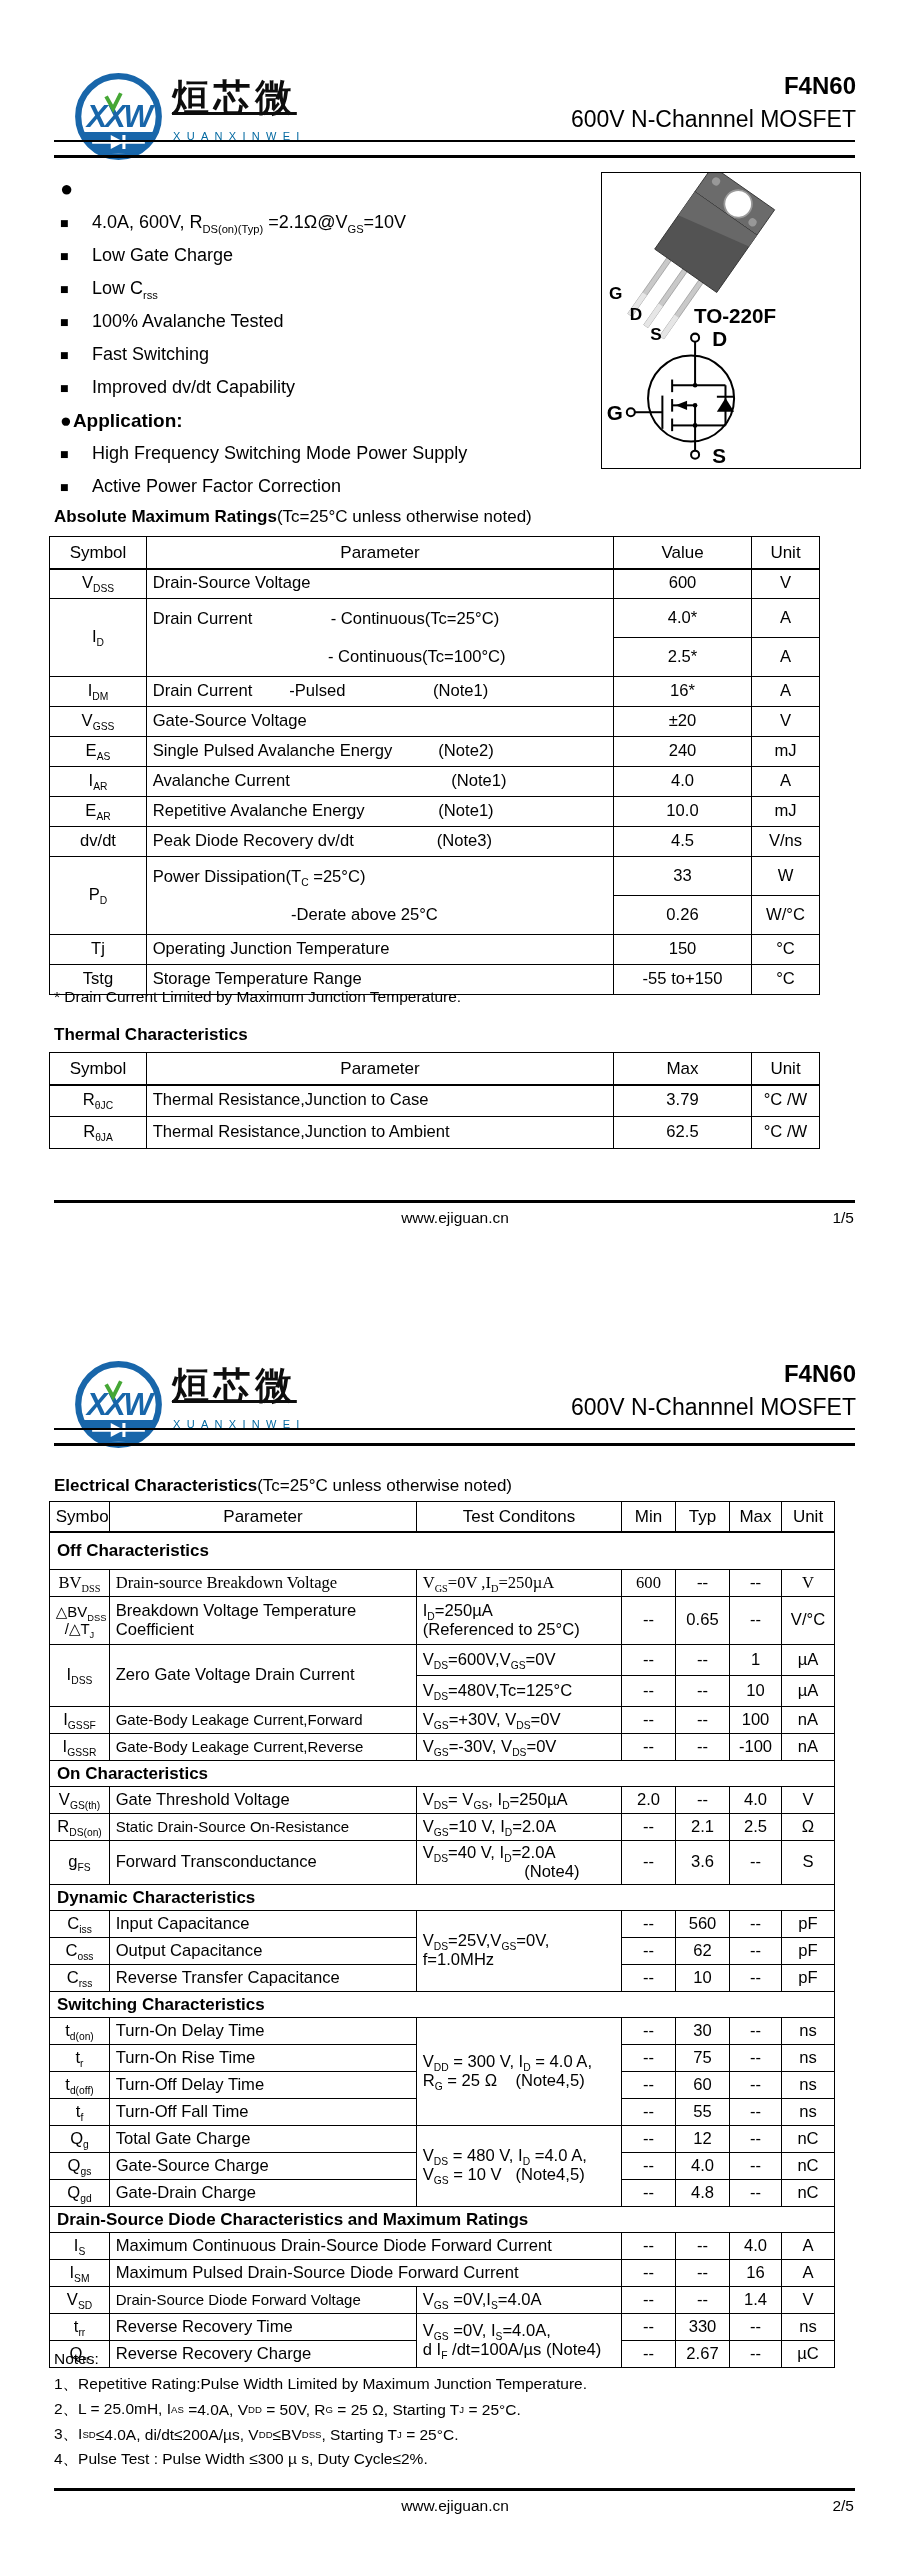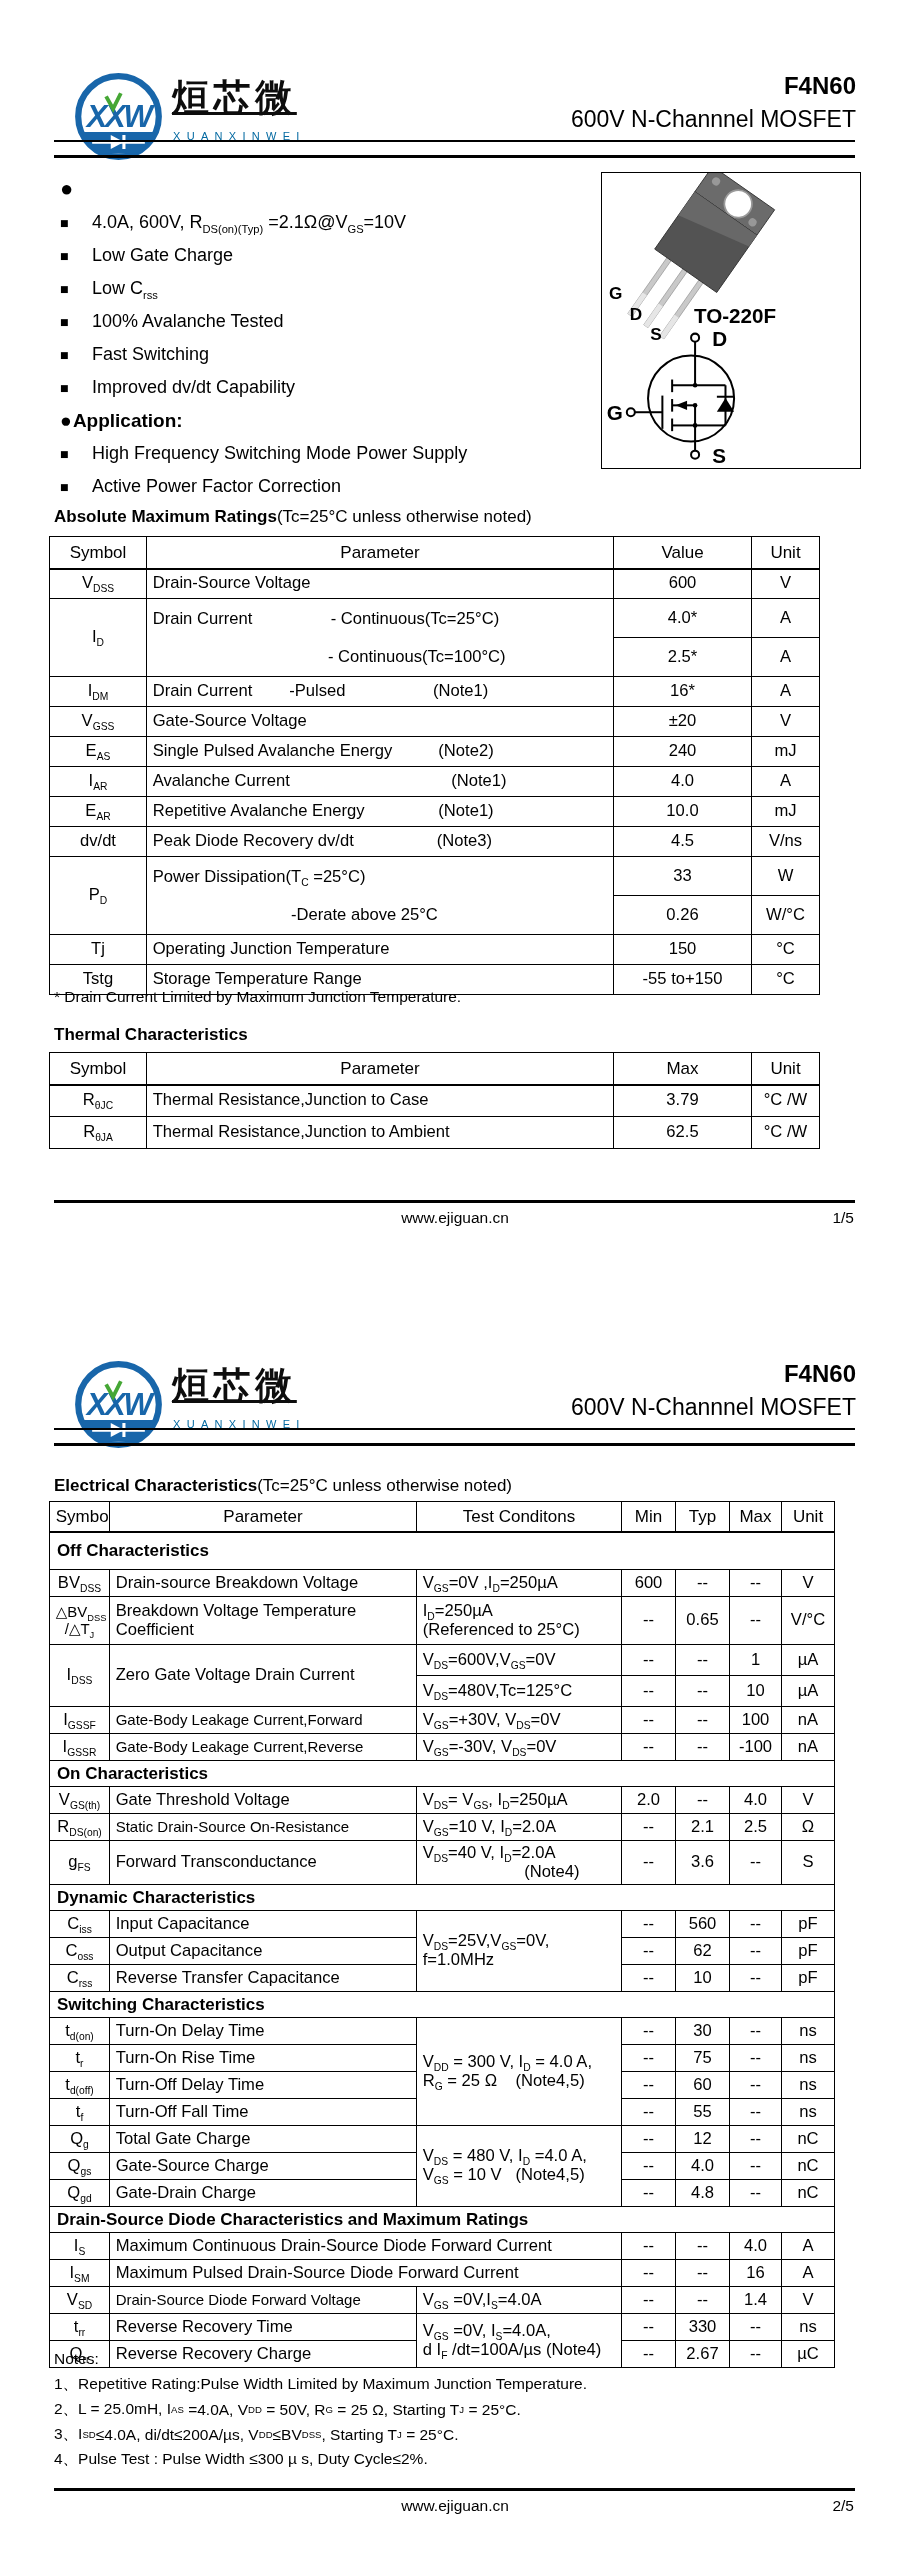--- a/index.html
+++ b/index.html
@@ -363,21 +363,21 @@
           <td class="hd">Parameter</td>
           <td class="hd">Test Conditons</td>
           <td class="hd">Min</td>
           <td class="hd">Typ</td>
           <td class="hd">Max</td>
           <td class="hd">Unit</td>
         </tr>
         <tr style="height: 38px;">
           <td colspan="7" class="sec">Off Characteristics</td>
         </tr>
-        <tr style="height: 27px;">
+        <tr style="height: 27px; font-family: Liberation Serif, serif;">
           <td>BV<sub>DSS</sub></td>
           <td class="l">Drain-source Breakdown Voltage</td>
           <td class="l">V<sub>GS</sub>=0V ,I<sub>D</sub>=250µA</td>
           <td>600</td>
           <td>--</td>
           <td>--</td>
           <td>V</td>
         </tr>
         <tr style="height: 48px;">
           <td style="font-size: 15px;">△BV<sub>DSS</sub>

